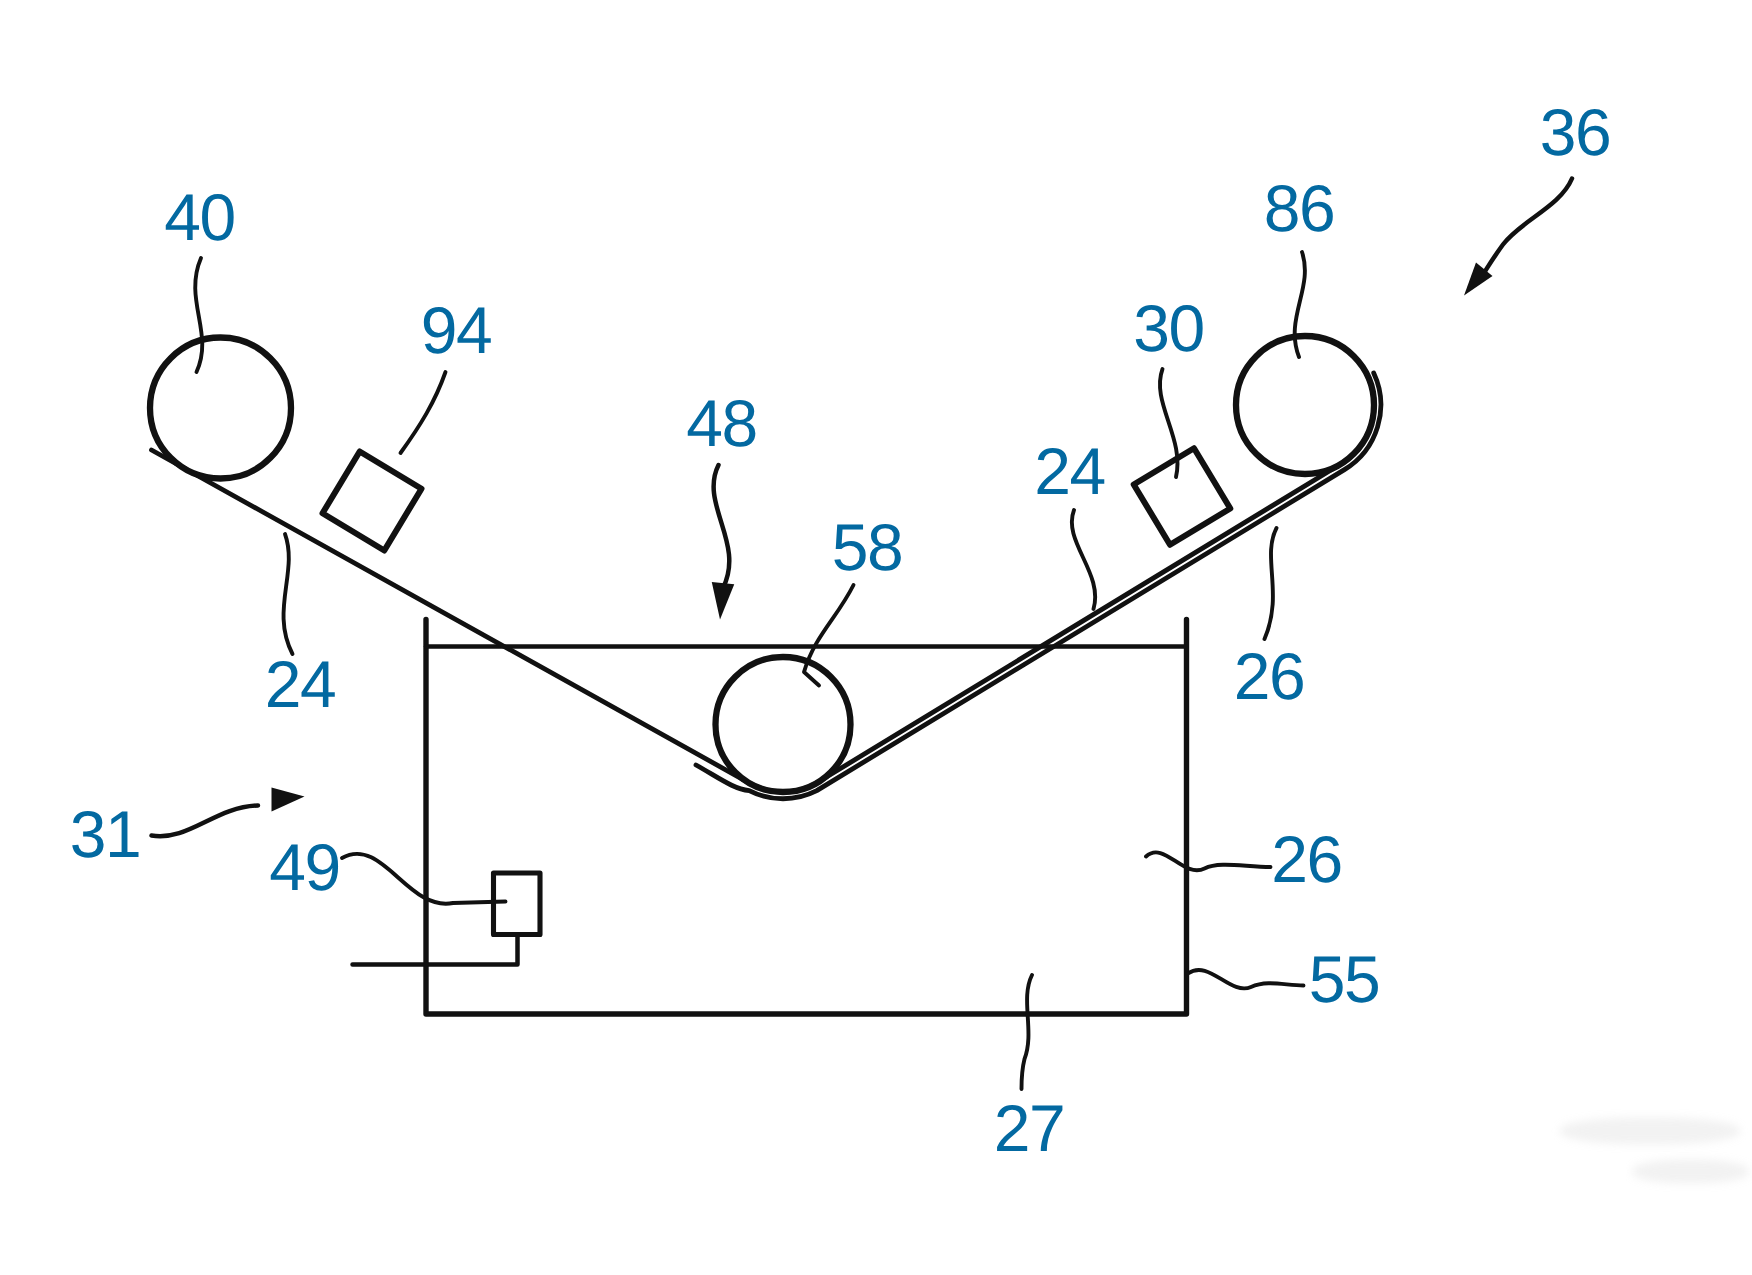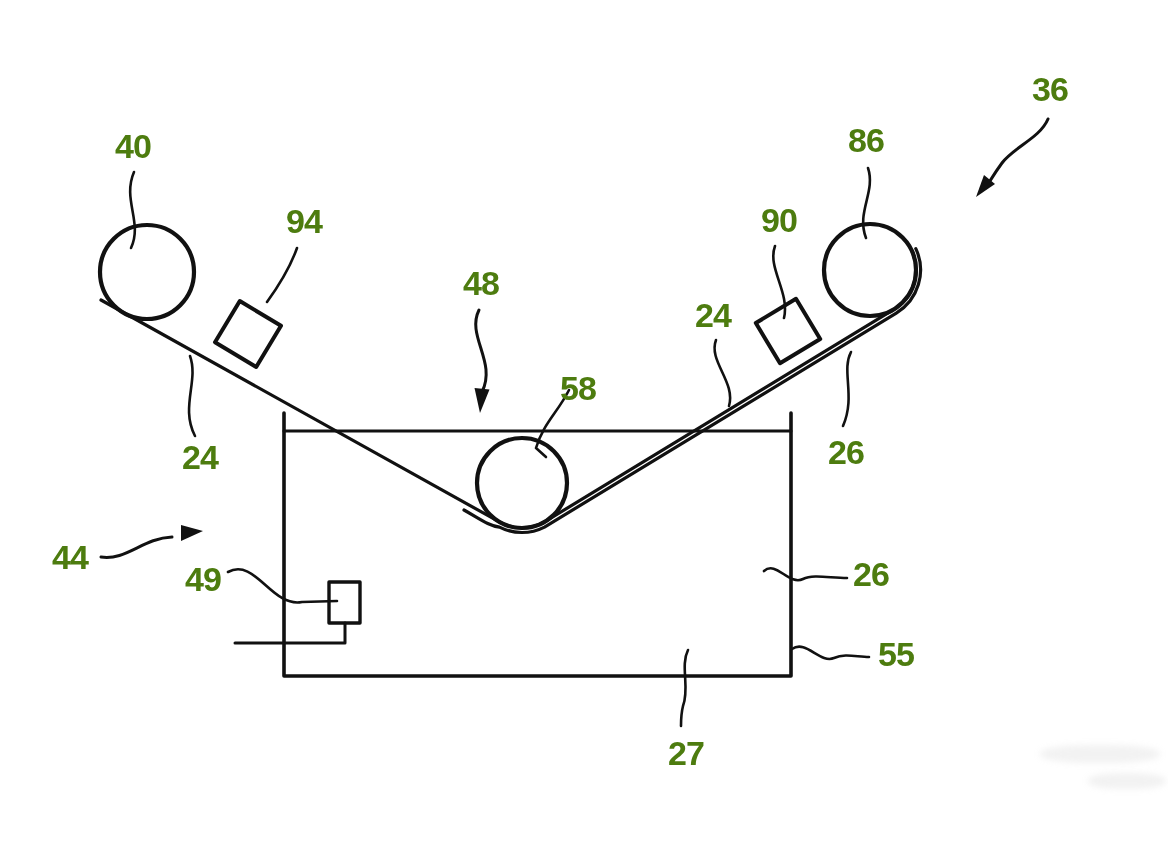--- a/index.html
+++ b/index.html
@@ -16,24 +16,24 @@
     font-family: "Liberation Sans", sans-serif;
   }
   #drawing {
     position: absolute;
     left: 0;
     top: 0;
   }
   .ref-label {
     position: absolute;
     transform: translate(-50%, -50%);
-    font-size: 34px;
-    font-weight: 700;
+    font-size: 44px;
+    font-weight: 400;
     letter-spacing: -1px;
-    color: #4d7c0f;
+    color: #0369a1;
     white-space: nowrap;
     user-select: none;
     line-height: 1;
   }
   .artifact {
     position: absolute;
     background: rgba(175,175,175,0.16);
     border-radius: 45%;
     filter: blur(3px);
   }
@@ -84,28 +84,28 @@
       <polygon points="976,197 995,184 984,175" fill="#111111" stroke="none"></polygon>
 
       <path d="M 101 557 C 126 561, 143 538, 172 537" stroke-width="3"></path>
       <polygon points="203,531 181,541 181,525" fill="#111111" stroke="none"></polygon>
     </g>
   </svg>
 
   <div class="ref-label" style="left:133px; top:146px;">40</div>
   <div class="ref-label" style="left:304px; top:221px;">94</div>
   <div class="ref-label" style="left:481px; top:283px;">48</div>
-  <div class="ref-label" style="left:578px; top:388px;">58</div>
-  <div class="ref-label" style="left:779px; top:220px;">90</div>
+  <div class="ref-label" style="left:578px; top:366px;">58</div>
+  <div class="ref-label" style="left:779px; top:220px;">30</div>
   <div class="ref-label" style="left:866px; top:140px;">86</div>
   <div class="ref-label" style="left:1050px; top:89px;">36</div>
   <div class="ref-label" style="left:200px; top:457px;">24</div>
   <div class="ref-label" style="left:713px; top:315px;">24</div>
   <div class="ref-label" style="left:846px; top:452px;">26</div>
-  <div class="ref-label" style="left:70px;  top:557px;">44</div>
+  <div class="ref-label" style="left:70px;  top:557px;">31</div>
   <div class="ref-label" style="left:203px; top:579px;">49</div>
   <div class="ref-label" style="left:871px; top:574px;">26</div>
   <div class="ref-label" style="left:896px; top:654px;">55</div>
   <div class="ref-label" style="left:686px; top:753px;">27</div>
 
   <div class="artifact" style="left:1040px; top:745px; width:120px; height:18px;"></div>
   <div class="artifact" style="left:1088px; top:773px; width:78px;  height:16px;"></div>
 
 </div>
 

